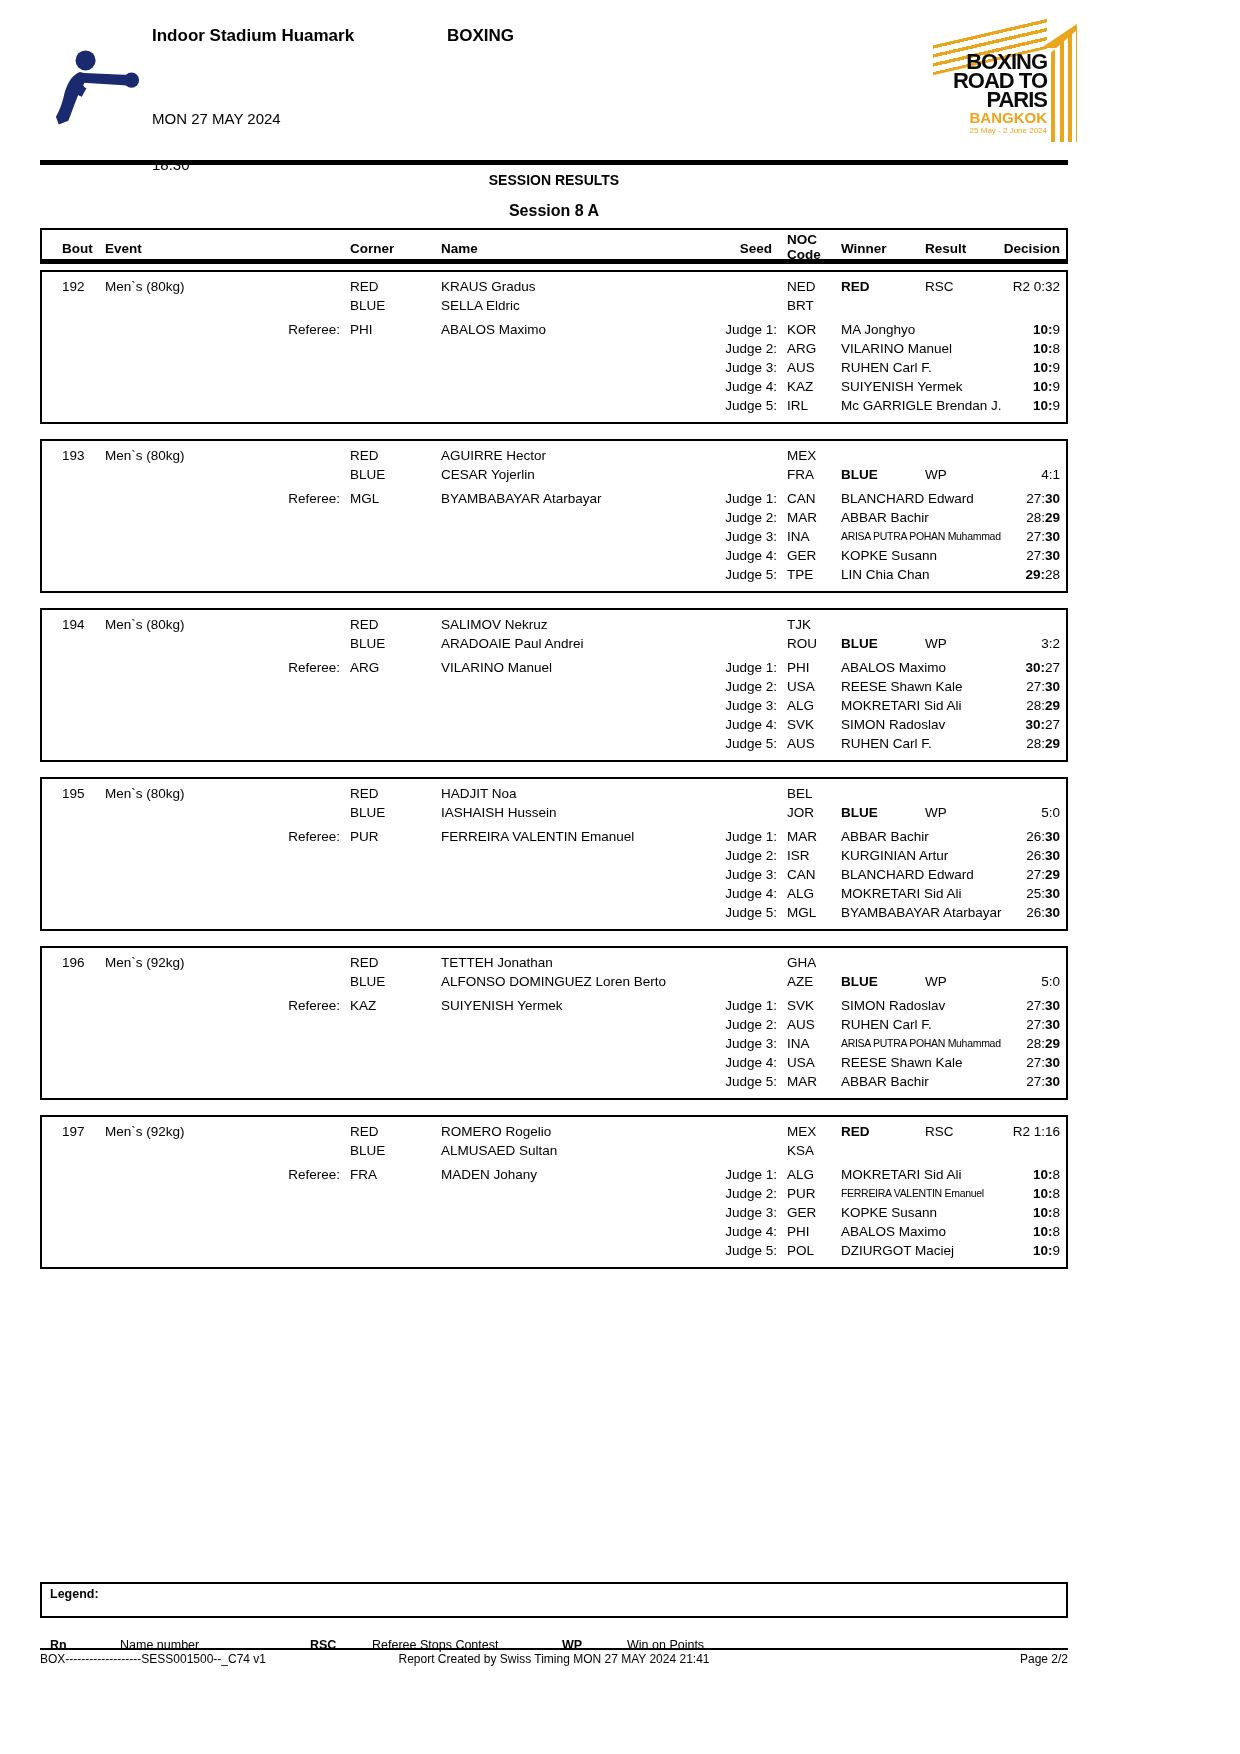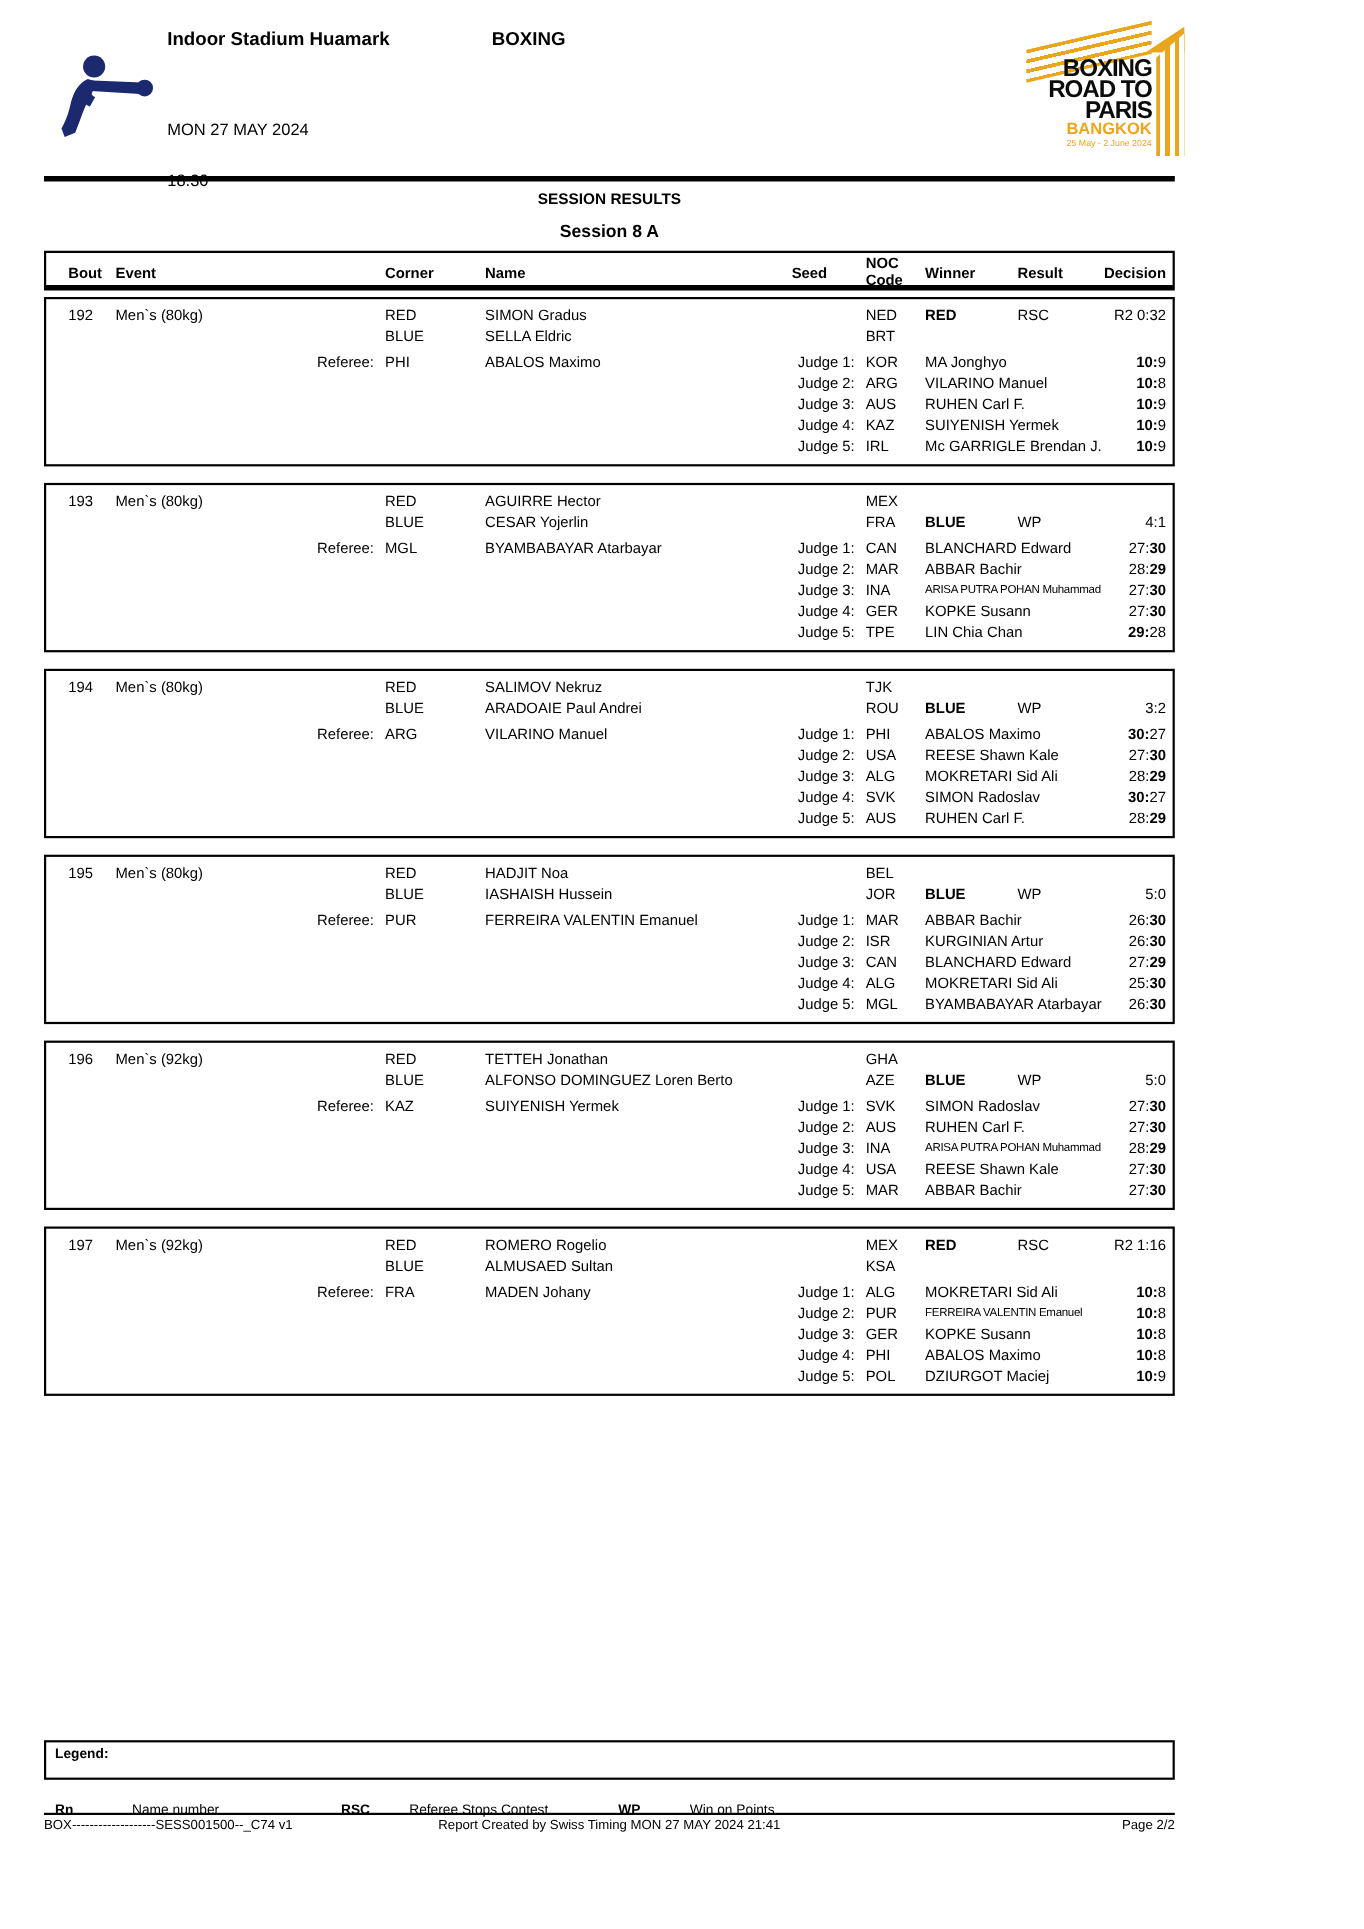--- a/index.html
+++ b/index.html
@@ -44,21 +44,21 @@
   .c-bout{left:20px;}
   .c-event{left:63px;}
   .c-corner{left:308px;}
   .c-name{left:399px;}
   .c-reflabel{left:170px;width:128px;text-align:right;}
   .c-judgelabel{left:628px;width:107px;text-align:right;}
   .c-noc{left:745px;}
   .c-winner{left:799px;}
   .c-result{left:883px;}
   .c-decision{right:6px;text-align:right;}
-  .c-seed{left:660px;width:50px;text-align:right;}
+  .c-seed{left:680px;width:50px;text-align:right;}
   .squeeze{font-size:10.5px;letter-spacing:-0.3px;}
   
   .legend{left:40px;top:1582px;width:1028px;height:36px;border:2px solid #000;box-sizing:border-box;font-size:12.5px;}
   .legend .cell{position:absolute;white-space:nowrap;}
   .lg-title{left:8px;top:1px;font-weight:bold;}
   .lg-r2{top:16px;margin-top:36px;}
   
   .footrule{left:40px;top:1648px;width:1028px;height:2px;background:#000;}
   .foot{top:1652px;left:40px;width:1028px;font-size:12px;}
   .foot .fl{position:absolute;left:0;top:0;white-space:nowrap;}
@@ -118,21 +118,21 @@
     <span class="cell" style="left:883px">Result</span>
     <span class="cell" style="right:6px">Decision</span>
   </div>
 
   <div class="abs" id="bouts">
       <div class="bout-box">
         <div class="row">
           <span class="cell c-bout">192</span>
           <span class="cell c-event">Men`s (80kg)</span>
           <span class="cell c-corner">RED</span>
-          <span class="cell c-name">SIMON Gradus</span>
+          <span class="cell c-name">KRAUS Gradus</span>
           <span class="cell c-noc">NED</span>
           <span class="cell c-winner b">RED</span>
           <span class="cell c-result">RSC</span>
           <span class="cell c-decision">R2 0:32</span>
         </div>
         <div class="row">
           <span class="cell c-corner">BLUE</span>
           <span class="cell c-name">SELLA Eldric</span>
           <span class="cell c-noc">BRT</span>
         </div>

